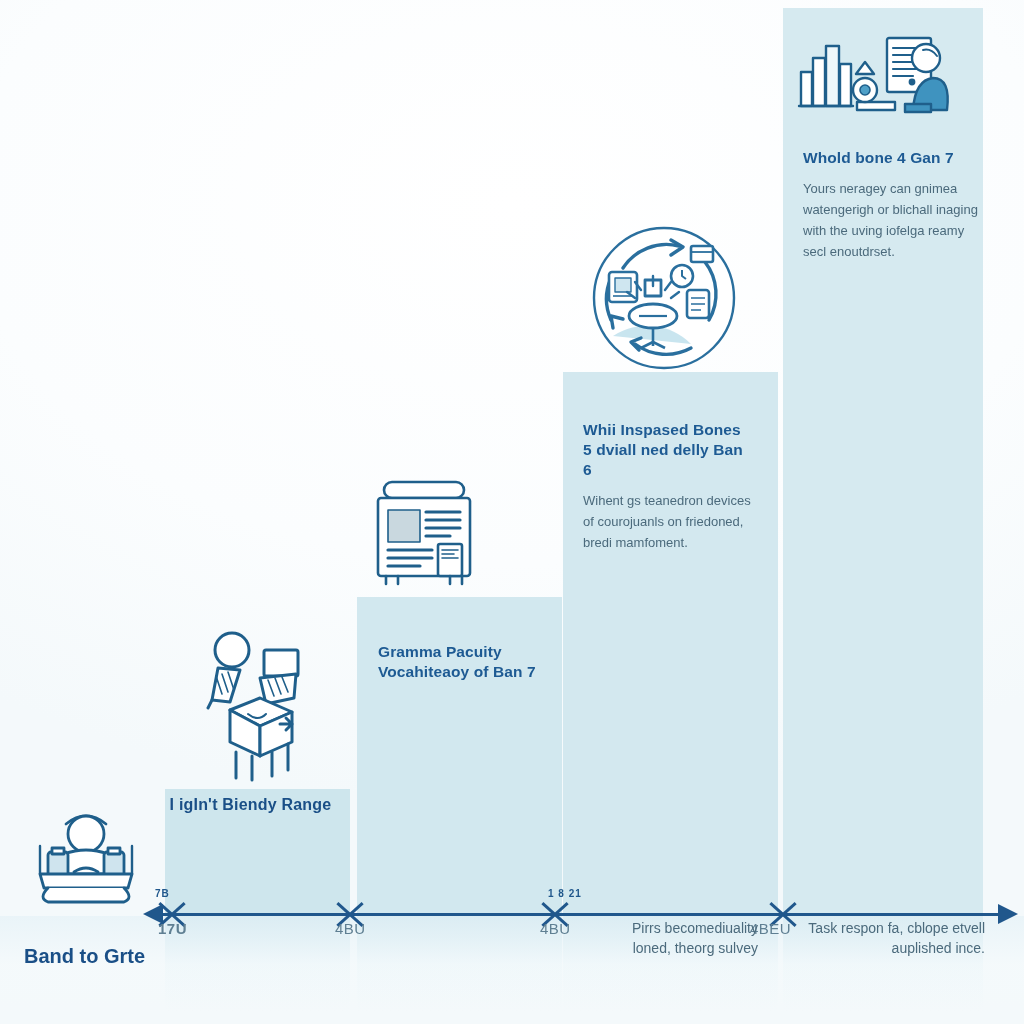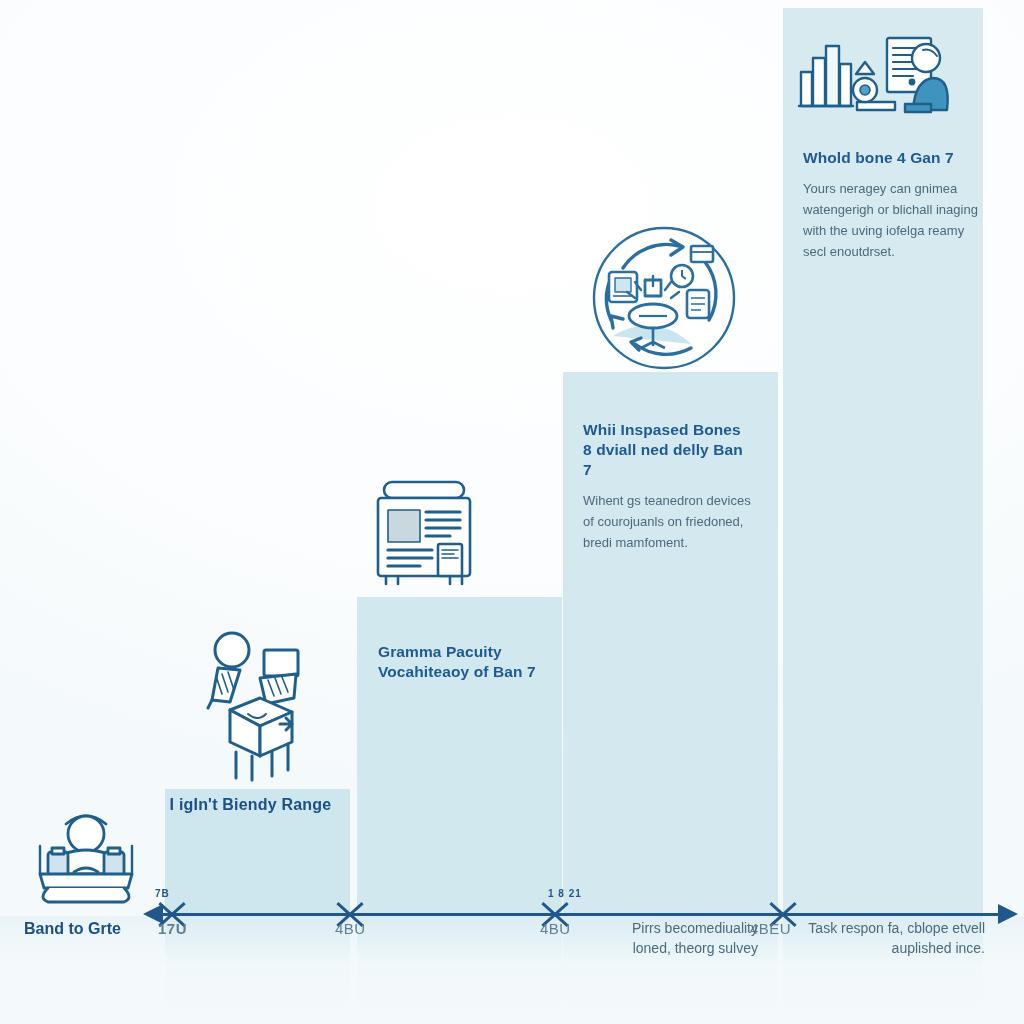--- a/index.html
+++ b/index.html
@@ -111,22 +111,23 @@
     font-size:10px;font-weight:bold;color:#20578c;letter-spacing:1px;
     white-space:nowrap;
   }
 
   
   .icon{position:absolute;}
 
   
   .legend-label{
     position:absolute;
-    font-size:16px;font-weight:bold;color:#1a4f87;
+    font-size:20px;font-weight:bold;color:#1a4f87;
     white-space:nowrap;
+    margin-top:25px;
   }
 </style>
 </head>
 <body>
 
 <div id="canvas">
 
   <div class="floor"></div>
 
   <div class="bar b4" style="left:783px;top:8px;width:200px;height:905px;"></div>
@@ -265,21 +266,21 @@
     </svg>
   </div>
 
   <div class="cap" style="left:165px;top:796px;width:171px;">I igIn't Biendy Range</div>
 
   <div class="blk" style="left:378px;top:622px;width:165px;">
     <h3>Gramma Pacuity Vocahiteaoy of Ban 7</h3>
   </div>
 
   <div class="blk" style="left:583px;top:400px;width:170px;">
-    <h3>Whii Inspased Bones 8 dviall ned delly Ban 7</h3>
+    <h3>Whii Inspased Bones 5 dviall ned delly Ban 6</h3>
     <p>Wihent gs teanedron devices of courojuanls on friedoned, bredi mamfoment.</p>
   </div>
 
   <div class="blk" style="left:803px;top:128px;width:175px;">
     <h3>Whold bone 4 Gan 7</h3>
     <p>Yours neragey can gnimea watengerigh or blichall inaging with the uving iofelga reamy secl enoutdrset.</p>
   </div>
 
   <div class="axis-line"></div>
   <div class="arrow left"></div>

